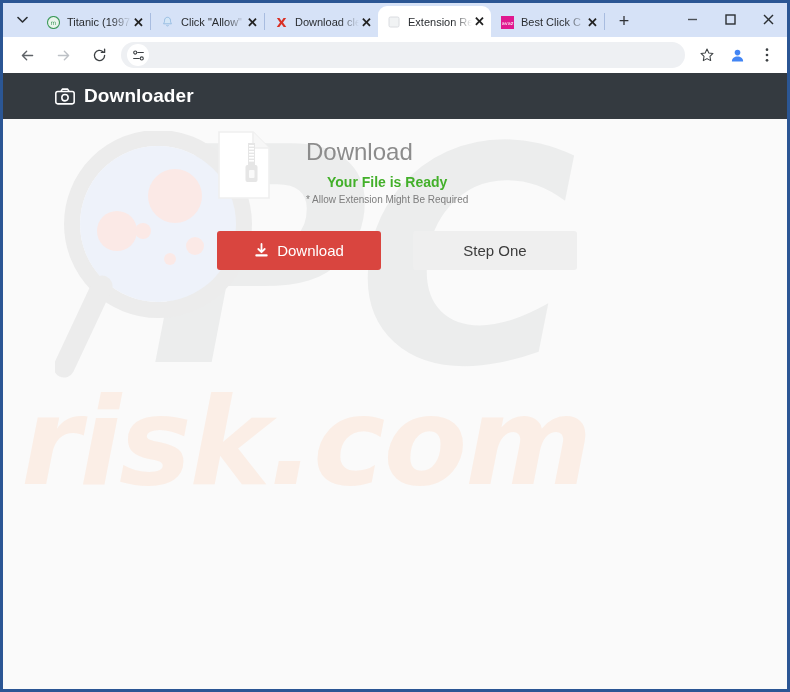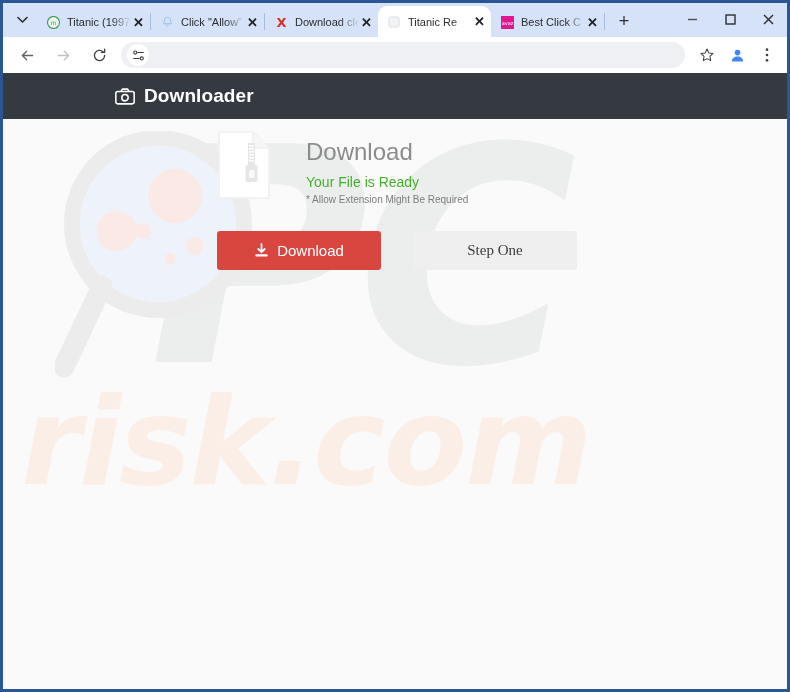--- a/index.html
+++ b/index.html
@@ -159,21 +159,21 @@
     height: calc(692px - 6px - 34px - 36px);
     background: #fafafa;
     overflow: hidden;
   }
 
   #sitehead {
     height: 46px;
     background: #343a40;
     display: flex;
     align-items: center;
-    padding-left: 112px;
+    padding-left: 52px;
     position: relative;
     z-index: 5;
   }
   #sitehead .cam { margin-right: 9px; display:flex; align-items:center; }
   #sitehead .brand {
     color: #ffffff;
     font-size: 19px;
     font-weight: 700;
     letter-spacing: .1px;
   }
@@ -233,23 +233,24 @@
   #filetext { padding-top: 8px; }
   #filetext .h1 {
     font-size: 24px;
     color: #8c8c8c;
     font-weight: 400;
     line-height: 1.1;
     margin-bottom: 9px;
   }
   #filetext .ready {
     font-size: 14px;
-    font-weight: 400;
+    font-weight: 700;
     color: #43b02a;
     margin-bottom: 4px;
+    text-align: center;
   }
   #filetext .note {
     font-size: 10px;
     color: #7d7d7d;
   }
 
   #buttonrow {
     display: flex;
     align-items: stretch;
     margin-top: 26px;
@@ -268,21 +269,21 @@
     justify-content: center;
     gap: 8px;
   }
   #stepbtn {
     width: 164px; height: 39px;
     background: #efefef;
     border: none;
     border-radius: 3px;
     color: #3c3c3c;
     font-size: 15px;
-    font-family: Liberation Serif, serif;
+    font-family: Liberation Sans, sans-serif;
     margin-left: 32px;
     display: flex;
     align-items: center;
     justify-content: center;
   }
 </style>
 </head>
 <body>
 
 <div id="window">
@@ -328,21 +329,21 @@
       <span class="ttl">Download cle</span>
       <span class="tclose">✕</span>
     </div>
 
     <div class="tab active">
       <span class="fav">
         <svg width="12" height="12" viewBox="0 0 12 12">
             <rect x="1" y="1" width="10" height="10" rx="1.5" fill="#f1f3f4" stroke="#dadce0" stroke-width="1"></rect>
           </svg>
       </span>
-      <span class="ttl">Titanic Re</span>
+      <span class="ttl">Extension Re</span>
       <span class="tclose">✕</span>
     </div>
 
     <div class="tab inactive">
       <span class="fav">
         <svg width="13" height="13" viewBox="0 0 13 13">
             <rect x="0" y="0" width="13" height="13" fill="#e0188f"></rect>
             <text x="6.5" y="8.6" font-size="5" fill="#ffffff" text-anchor="middle" font-family="DejaVu Sans">avaz</text>
           </svg>
       </span>

